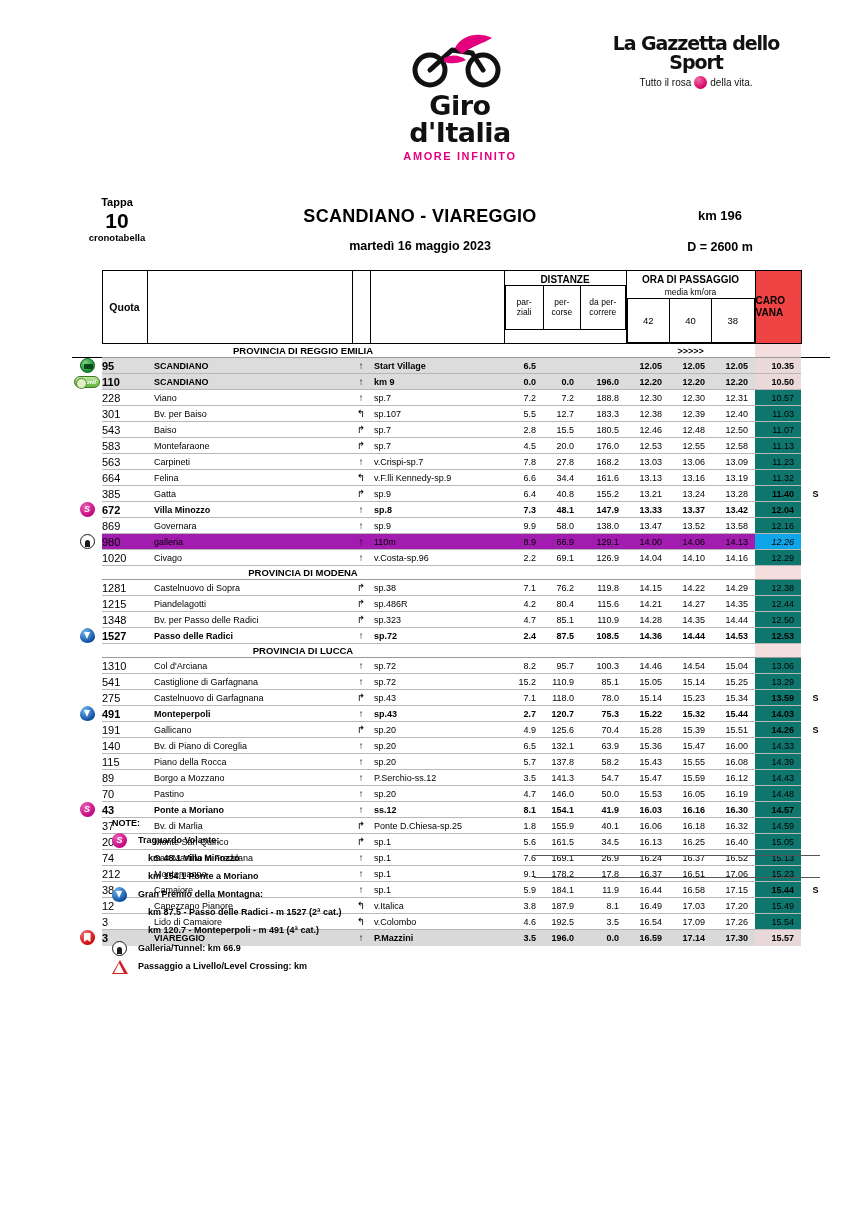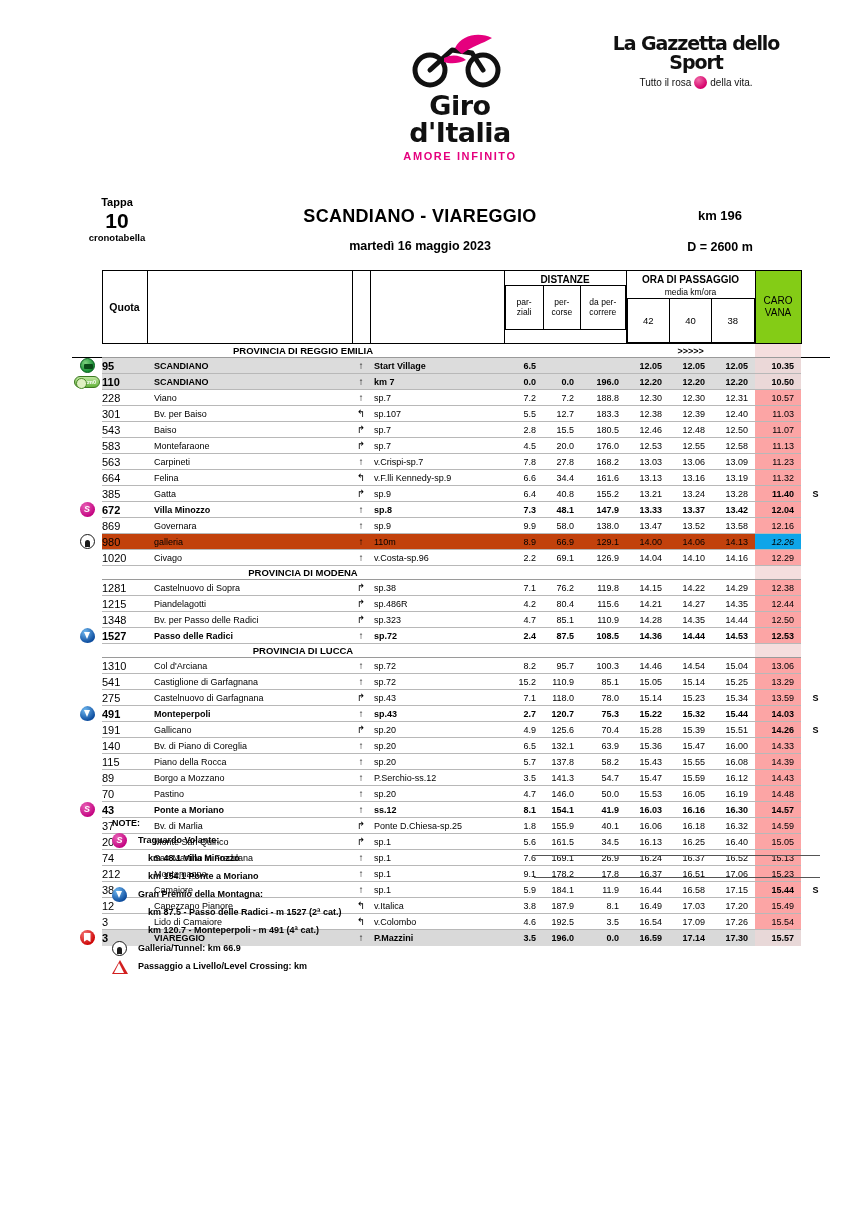--- a/index.html
+++ b/index.html
@@ -89,22 +89,22 @@
   col.c-flag  { width:29px; }
 
   
   .hdr td { border:1px solid #000; height:44px; vertical-align:middle; }
   .hdr td.nob { border:none; }
   .hdr .quota-lbl { text-align:center; font-size:10.5px; font-weight:bold; }
   .hdr-top { text-align:center; font-size:10px; font-weight:bold; padding-top:3px; }
   .hdr-mid { text-align:center; font-size:8.5px; padding-top:2px; }
 
   .cv-head {
-    background:#84cc16; border:1px solid #000; text-align:center;
-    font-size:10px; font-weight:normal; line-height:12px; vertical-align:middle;
+    background:#ef4444; border:1px solid #000; text-align:left;
+    font-size:10px; font-weight:bold; line-height:12px; vertical-align:middle;
   }
 
   
   .sub-tbl { width:100%; border-collapse:collapse; }
   .sub-tbl td { font-size:8.5px; text-align:center; line-height:9.5px; }
 
   
   tr.prov td {
     font-size:9.5px; font-weight:bold; text-align:center;
     height:14px; border-bottom:1px solid #9a9a9a;
@@ -114,28 +114,28 @@
   
   tr.row td {
     height:16px; font-size:9px; border-bottom:1px solid #b8b8b8;
     vertical-align:middle;
   }
   tr.row td.quota { text-align:left; padding-right:7px; font-size:11px; }
   tr.row td.locname { padding-left:7px; }
   tr.row td.arrow { text-align:center; font-size:10px; }
   tr.row td.road { padding-left:4px; }
   tr.row td.num { text-align:right; padding-right:7px; }
-  tr.row td.cvcell { text-align:right; padding-right:7px; background:#fca5a5; }
+  tr.row td.cvcell { text-align:right; padding-right:7px; background:#0f766e; }
   tr.row td.flag { text-align:center; font-size:9px; font-weight:bold; border-bottom:none; }
   tr.row td.icon { text-align:center; border-bottom:none; }
 
   tr.row.bold td { font-weight:bold; }
   tr.row.shade td { background:#DCDCDC; }
   tr.row.shade td.cvcell { background:#EBD8D8; }
-  tr.row.tunnel td { background:#c2410c; }
+  tr.row.tunnel td { background:#a21caf; }
   tr.row.tunnel td.cvcell { background:#0ea5e9;font-style:italic; }
   tr.row.finish td { background:#D9D9D9; border-bottom:none; }
   tr.row.finish td.cvcell { background:#E8D8D8; }
   tr.row td.flag, tr.row td.icon { background:#ffffff !important; }
   tr.endrule td { border-bottom:2px solid #000; }
 
   
   .thickline { border-top:1.5px solid #000 !important; }
 
   
@@ -344,21 +344,21 @@
           <td class="num">12.05</td>
           <td class="num">12.05</td>
           <td class="cvcell">10.35</td>
           <td class="flag"></td>
         </tr>
         <tr class="row bold shade">
           <td class="icon"><span class="ico ico-km0">km0</span></td>
           <td class="quota">110</td>
           <td class="locname">SCANDIANO</td>
           <td class="arrow">↑</td>
-          <td class="road">km 7</td>
+          <td class="road">km 9</td>
           <td class="num">0.0</td>
           <td class="num">0.0</td>
           <td class="num">196.0</td>
           <td class="num">12.20</td>
           <td class="num">12.20</td>
           <td class="num">12.20</td>
           <td class="cvcell">10.50</td>
           <td class="flag"></td>
         </tr>
         <tr class="row">
@@ -637,21 +637,21 @@
           <td class="quota">275</td>
           <td class="locname">Castelnuovo di Garfagnana</td>
           <td class="arrow">↱</td>
           <td class="road">sp.43</td>
           <td class="num">7.1</td>
           <td class="num">118.0</td>
           <td class="num">78.0</td>
           <td class="num">15.14</td>
           <td class="num">15.23</td>
           <td class="num">15.34</td>
-          <td class="cvcell" style="font-weight:normal;">13.59</td>
+          <td class="cvcell" style="font-weight:bold;">13.59</td>
           <td class="flag">S</td>
         </tr>
         <tr class="row bold">
           <td class="icon"><span class="ico ico-gpm"></span></td>
           <td class="quota">491</td>
           <td class="locname">Monteperpoli</td>
           <td class="arrow">↑</td>
           <td class="road">sp.43</td>
           <td class="num">2.7</td>
           <td class="num">120.7</td>

